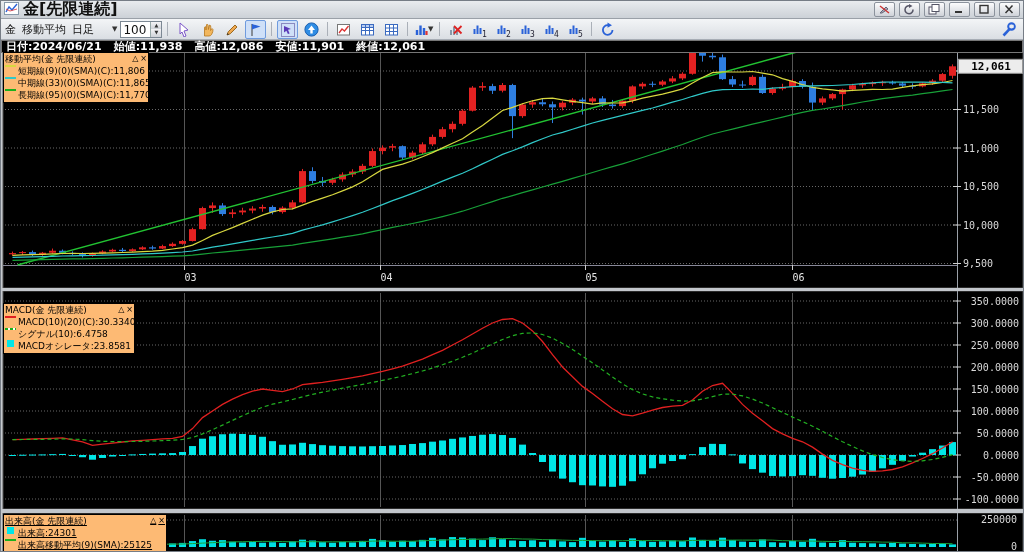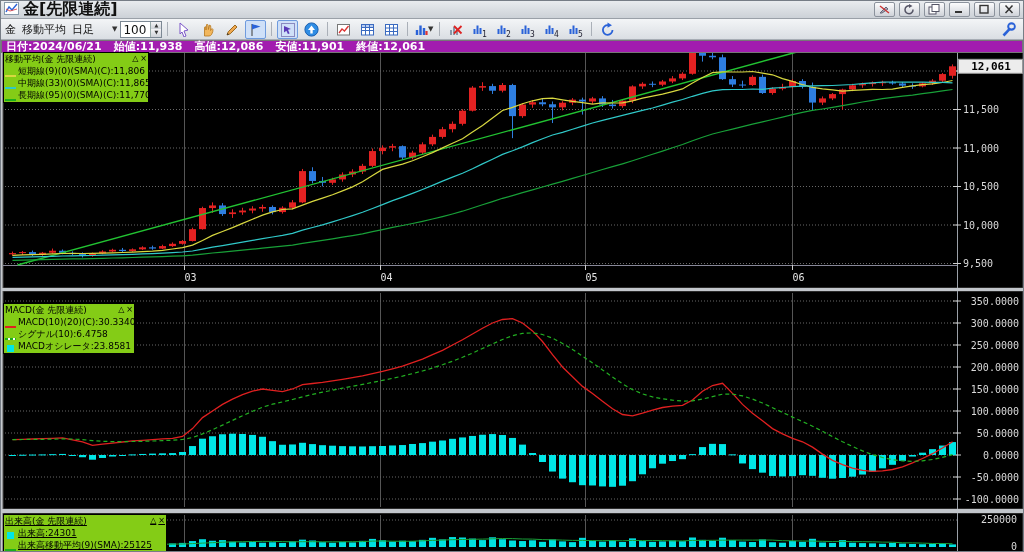--- a/index.html
+++ b/index.html
@@ -13,26 +13,26 @@
   .toolbar .lbl{margin-right:3px;white-space:nowrap;}
   .tool{width:19px;height:17px;display:flex;align-items:center;justify-content:center;border:1px solid transparent;border-radius:2px;}
   .tool.active{background:#cfe0f8;border:1px solid #6f9bde;}
   .sep{width:1px;height:14px;background:#aab0b8;margin:0 2px;}
   .combo{display:flex;align-items:center;gap:18px;}
   .arrow-down{font-size:7px;color:#333;}
   .spinner{display:flex;align-items:stretch;width:40px;height:15px;background:#fff;border:1px solid #7c8894;}
   .spinner .val{flex:1;font-size:12px;padding:1px 2px;color:#111;}
   .spin-btns{display:flex;flex-direction:column;width:10px;border-left:1px solid #9aa;}
   .spin-btns div{flex:1;font-size:5px;line-height:6px;text-align:center;background:linear-gradient(#f4f4f6,#cfd3d9);color:#333;}
-  .infobar{position:relative;z-index:2;height:13px;background:#a21caf;border:1px solid #777;box-sizing:border-box;display:flex;align-items:center;gap:12px;padding:0 4px;font-size:11px;font-weight:bold;color:#fff;white-space:nowrap;}
-  .legend{position:absolute;z-index:3;background:#84cc16;border:1px solid #000;font-size:9px;color:#000;line-height:12px;padding:0 1px 1px 1px;}
+  .infobar{position:relative;z-index:2;height:13px;background:#000000;border:1px solid #777;box-sizing:border-box;display:flex;align-items:center;gap:12px;padding:0 4px;font-size:11px;font-weight:bold;color:#fff;white-space:nowrap;}
+  .legend{position:absolute;z-index:3;background:#fdba74;border:1px solid #000;font-size:9px;color:#000;line-height:12px;padding:0 1px 1px 1px;}
   .legend .ttl{display:flex;align-items:center;font-size:9px;}
   .legend .ttl .t{flex:1;white-space:nowrap;}
   .legend .ico{font-size:8px;margin-left:2px;}
-  .lrow{display:flex;align-items:flex-end;white-space:nowrap;}
+  .lrow{display:flex;align-items:flex-start;white-space:nowrap;}
   .sw{display:inline-block;width:11px;margin-right:2px;flex:0 0 11px;}
   .sw.line{height:2px;}
   .sw.sq{width:7px;height:7px;margin-left:2px;margin-right:4px;flex:0 0 7px;}
   .sw.dash{height:2px;background:repeating-linear-gradient(90deg,#1cb01c 0 3px,#fff 3px 5px)!important;}
   svg text{font-family:"DejaVu Sans Mono",monospace;}
 </style>
 </head>
 <body>
 
 <div class="window">

